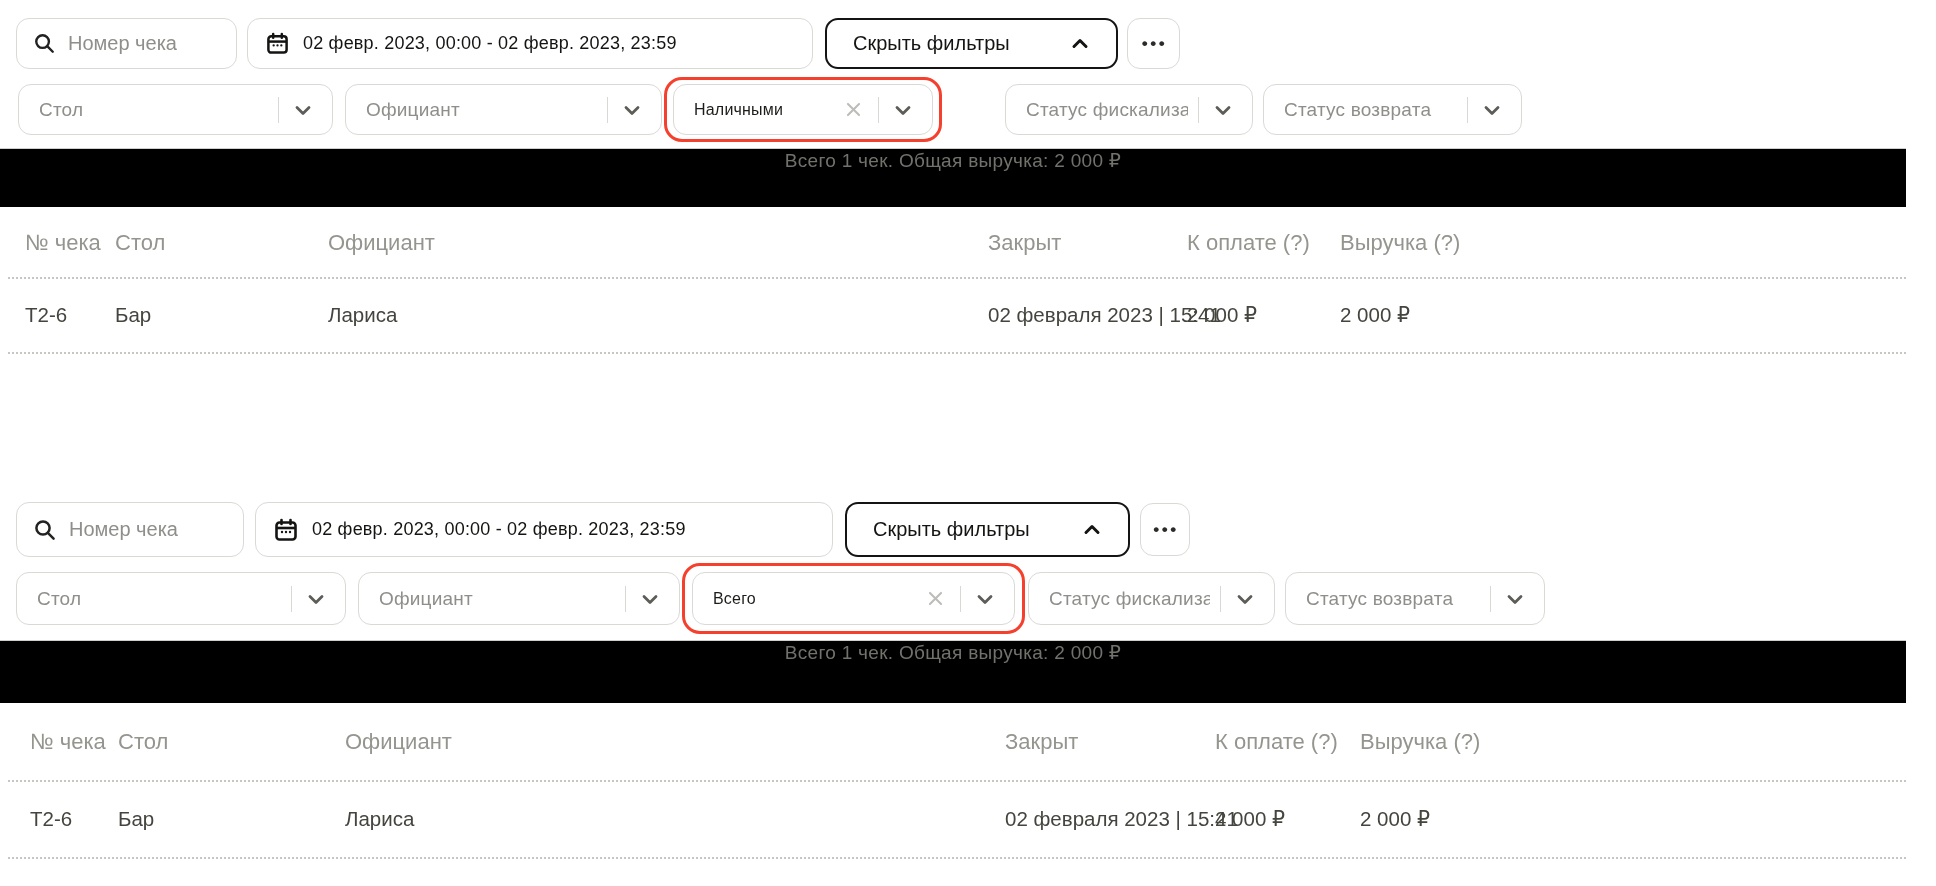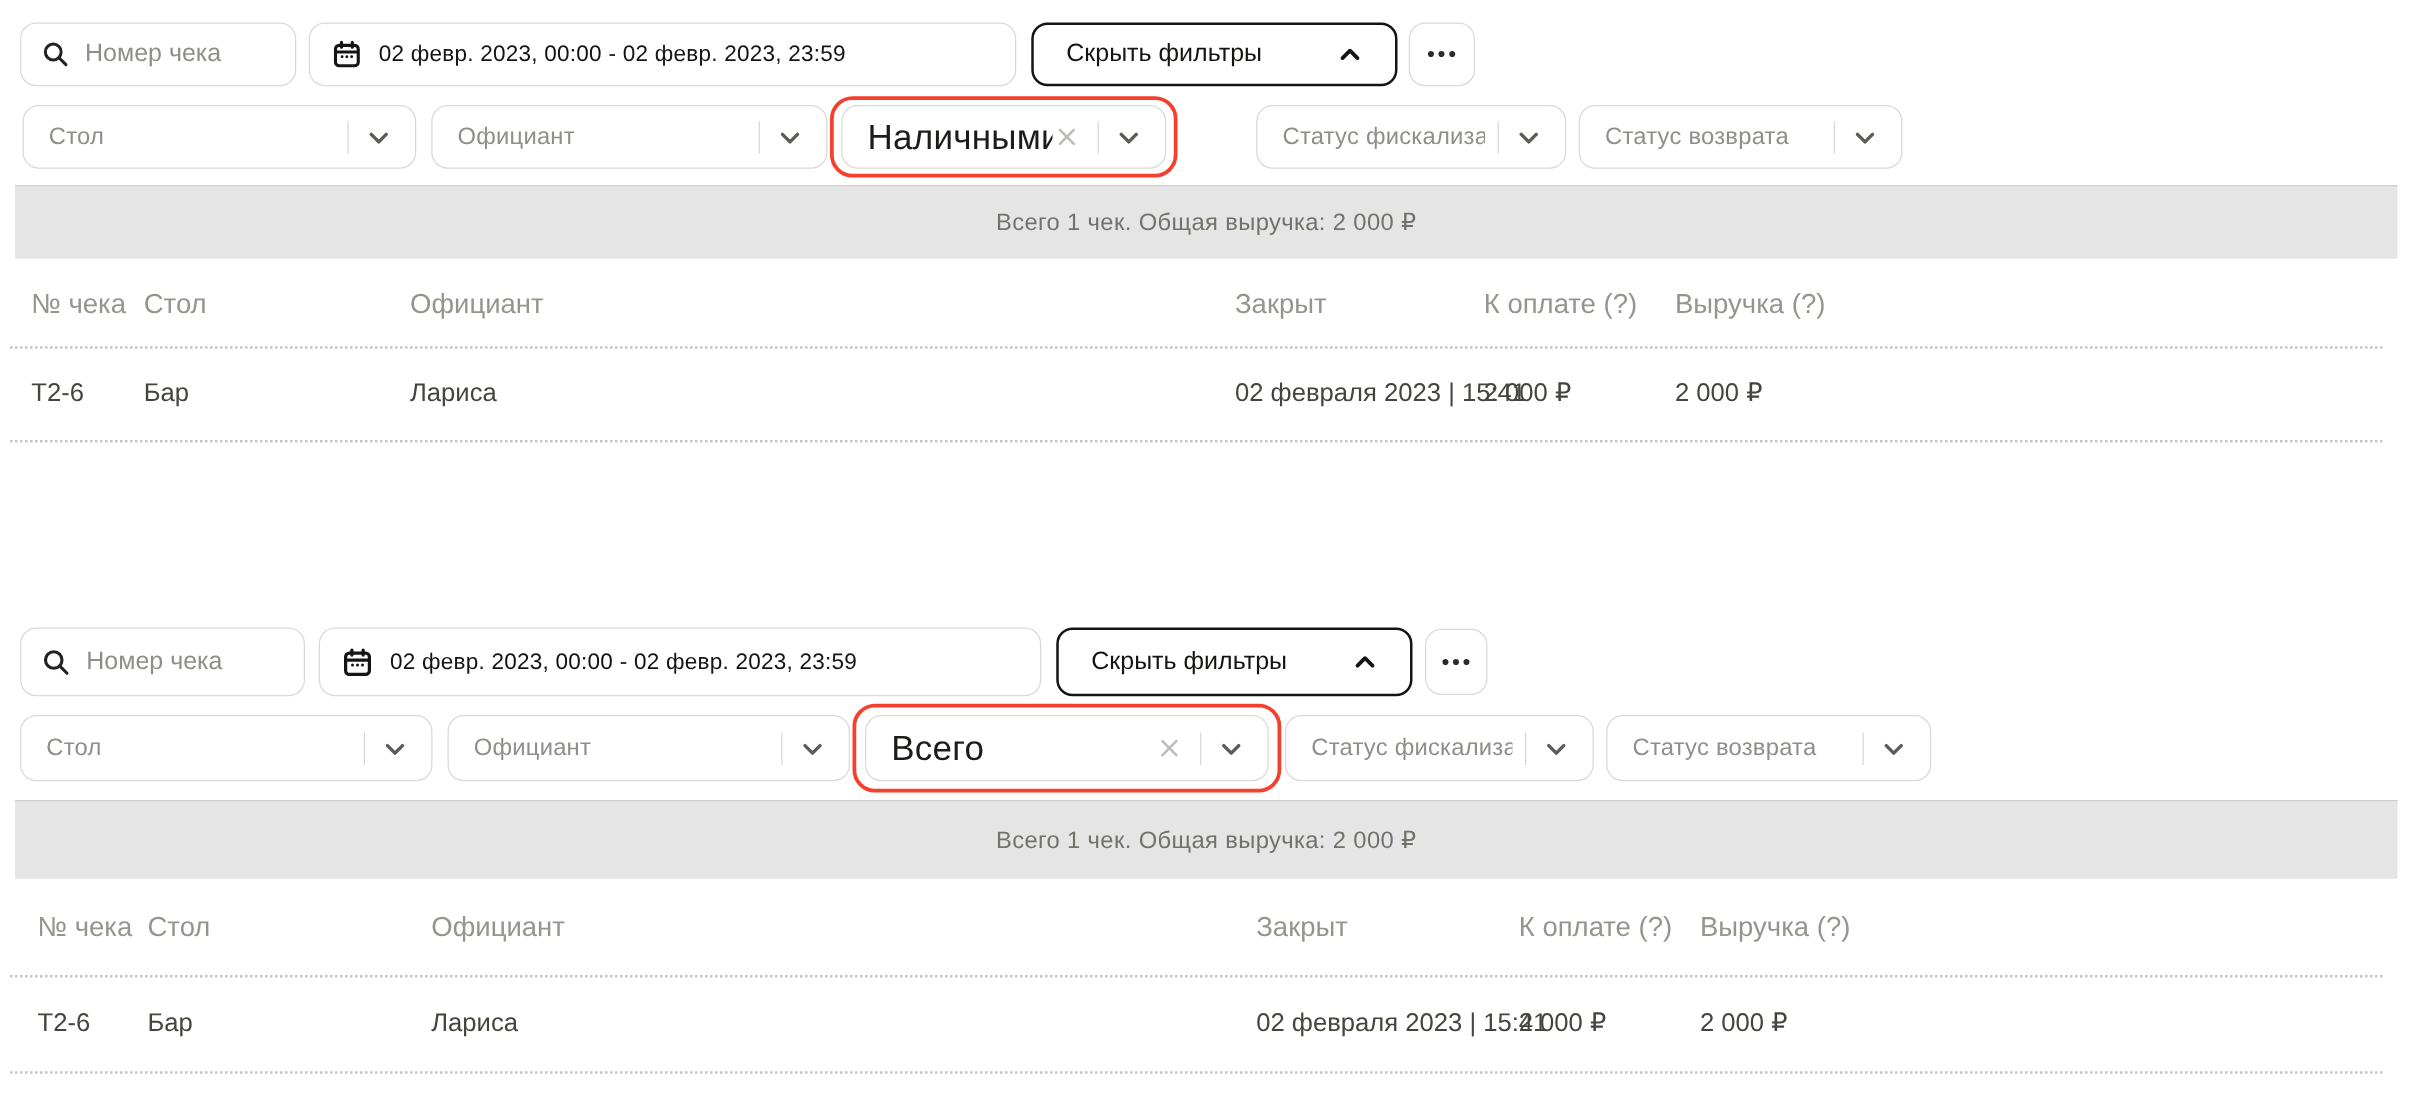--- a/index.html
+++ b/index.html
@@ -23,33 +23,33 @@
   .hidebtn { border: 2.5px solid #141414; padding: 0 24px 0 26px;
     justify-content: space-between; font-size: 20px; color: #141412; }
 
   .morebtn { justify-content: center; }
   .morebtn span { font-size: 17px; letter-spacing: 2.5px; color: #2b2b28;
     font-weight: bold; padding-left: 2px; }
 
   .dd { padding: 0 16px 0 20px; }
   .dd .lbl { flex: 1; font-size: 19px; color: #8e8e8a; white-space: nowrap;
     overflow: hidden; letter-spacing: .2px; }
-  .dd.selected .lbl { color: #1c1c1a; font-size: 28px; }
+  .dd.selected .lbl { color: #1c1c1a; font-size: 16px; }
   .vdiv { width: 1.5px; height: 26px; background: #d8d8d4; margin-left: 10px; flex: none; }
   .chev { width: 26px; height: 26px; margin-left: 11px; flex: none; display: flex;
     align-items: center; justify-content: center; }
   .clear { width: 24px; height: 24px; margin-right: 2px; flex: none; cursor: pointer;
     display: flex; align-items: center; justify-content: center; }
   .icn { display: flex; align-items: center; justify-content: center; flex: none; }
 
   .ring { position: absolute; border: 3.5px solid #f4402c; border-radius: 18px;
     background: transparent; pointer-events: none; }
 
-  .bar { position: absolute; left: 12px; width: 1906px; background: #e5e5e5;
-    border-top: 1.5px solid #cfcfcb; display: flex; align-items: center;
+  .bar { position: absolute; left: 0; width: 1906px; background: #000000;
+    border-top: 1.5px solid #cfcfcb; display: flex; 
     justify-content: center; }
   .bar span { font-size: 19px; color: #72726d; letter-spacing: .3px; }
 
   .thead, .trow { position: absolute; left: 0; width: 1920px; display: flex;
     align-items: center; }
   .thead span { font-size: 22px; color: #95958f; white-space: nowrap; }
   .trow span { font-size: 20.5px; color: #45453f; white-space: nowrap; }
   .cell { flex: none; overflow: visible; }
 
   .dots { position: absolute; left: 8px; width: 1898px; height: 0;

